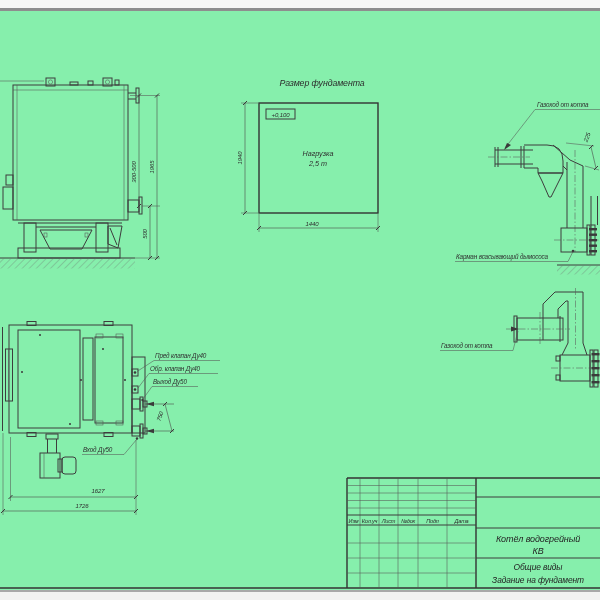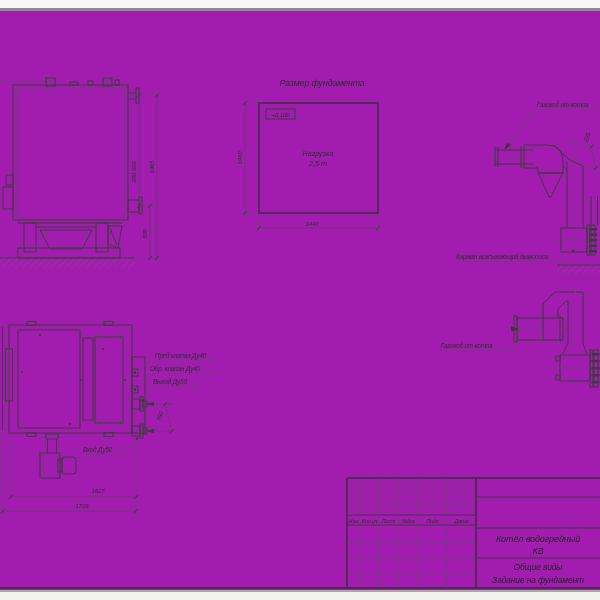--- a/index.html
+++ b/index.html
@@ -1,17 +1,17 @@
 <!DOCTYPE html>
 <html><head>
 <meta charset="utf-8">
 <style>
   html,body{margin:0;padding:0;}
   body{width:600px;height:600px;background:#ffffff;font-family:"Liberation Sans",sans-serif;overflow:hidden;}
-  .page{position:relative;width:600px;height:600px;background:#a21caf;}
+  .page{position:relative;width:600px;height:600px;background:#86efac;}
   .edge-strip-top{position:absolute;left:0;top:0;width:600px;height:8px;background:#f7f7f6;}
   .edge-line-top{position:absolute;left:0;top:8px;width:600px;height:3px;background:#8e8e8e;}
   .edge-line-bottom{position:absolute;left:0;top:590px;width:600px;height:2px;background:#a8a8a8;}
   .edge-strip-bottom{position:absolute;left:0;top:592px;width:600px;height:8px;background:#f2f2f1;}
   svg{position:absolute;left:0;top:0;}
   .ln{stroke:#3d3d3d;stroke-width:1;fill:none;}
   .lnb{stroke:#333;stroke-width:1.4;fill:none;}
   .lnt{stroke:#555;stroke-width:0.55;fill:none;}
   .cl{stroke:#5a5a5a;stroke-width:0.55;fill:none;stroke-dasharray:7 2 1.5 2;}
   .dim{stroke:#4a4a4a;stroke-width:0.6;fill:none;}

